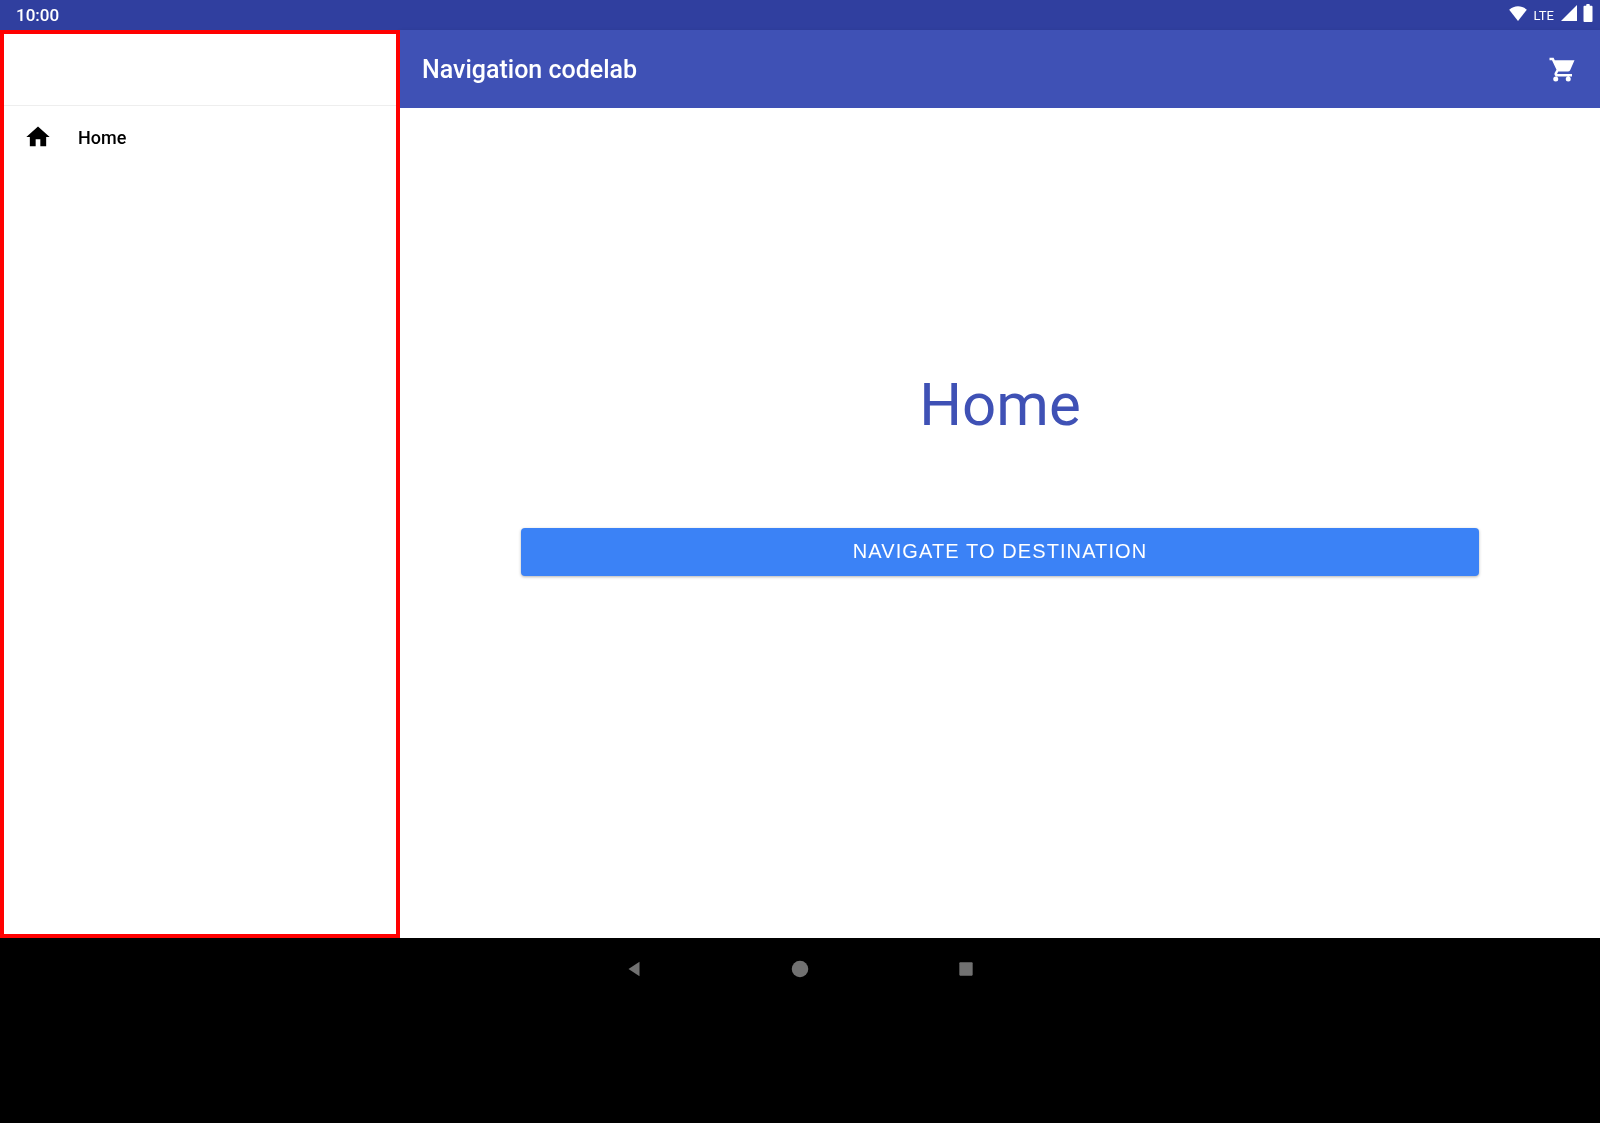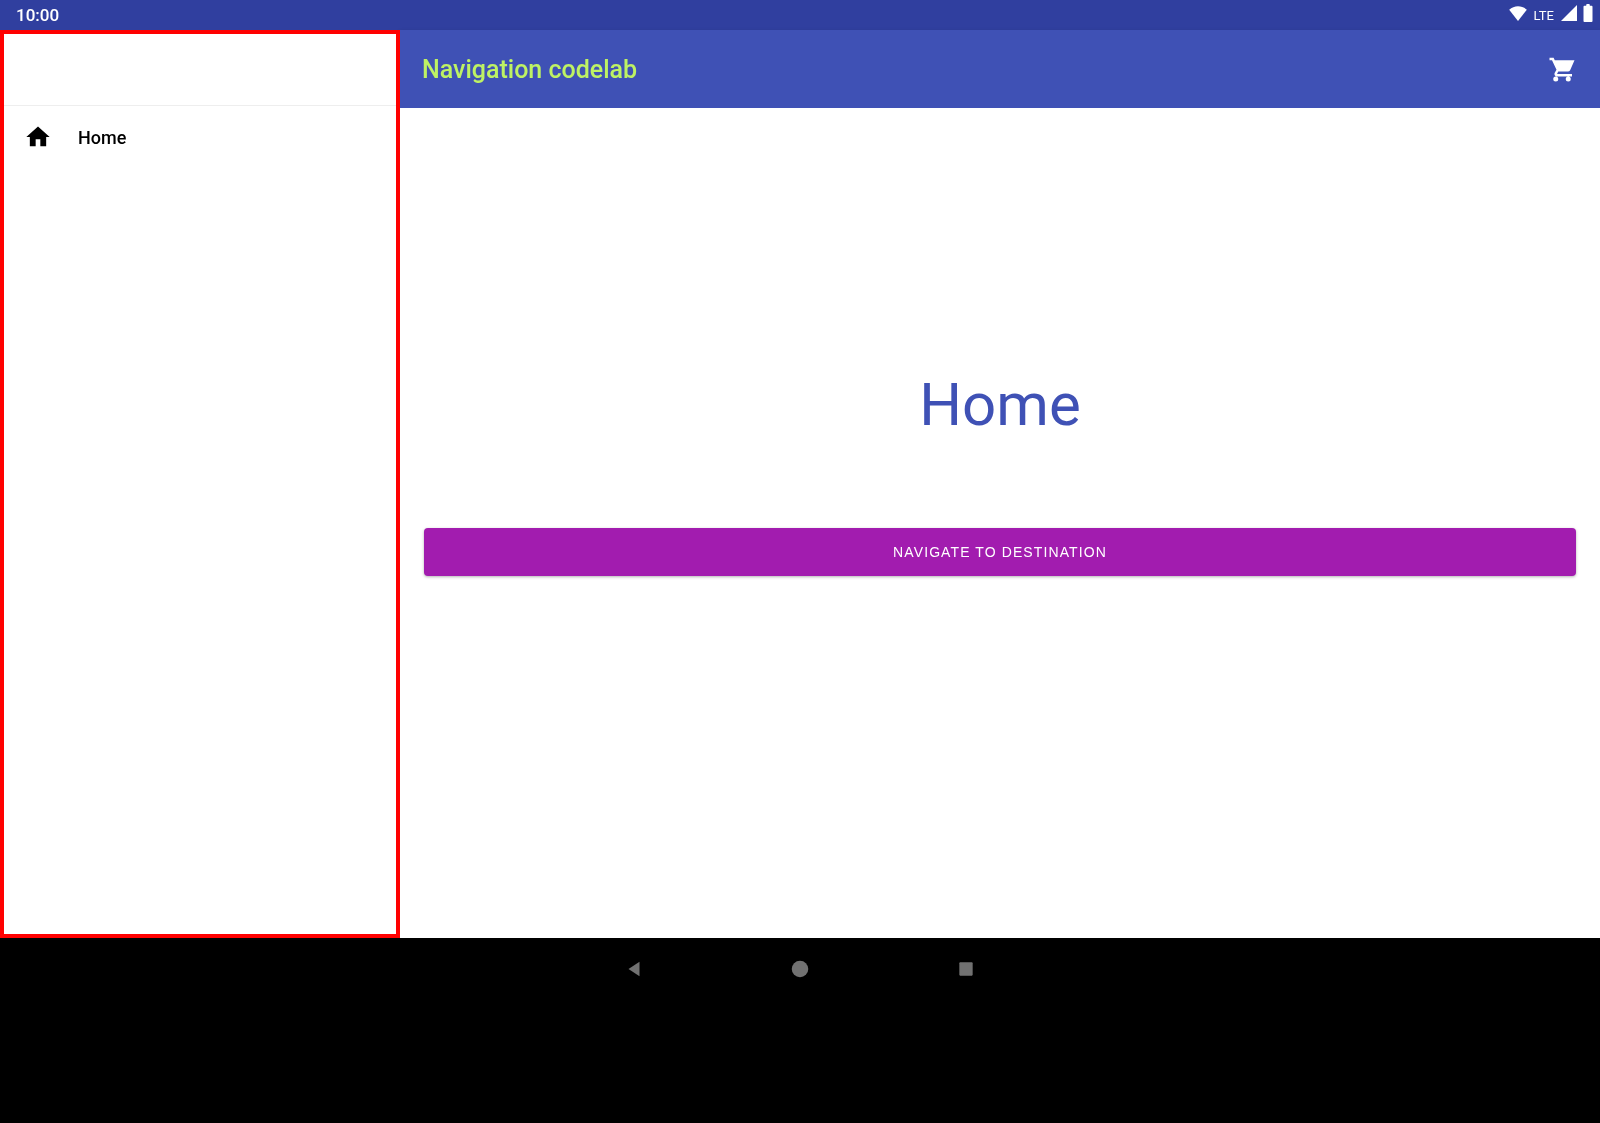--- a/index.html
+++ b/index.html
@@ -17,28 +17,28 @@
     
     .drawer { width: 400px; height: 908px; background: #fff; border: 4px solid #f00; position: relative; }
     .drawer-header { height: 72px; border-bottom: 1px solid #eee; }
     .drawer-item { display: flex; align-items: center; height: 62px; padding-left: 20px; gap: 26px; cursor: pointer; }
     .drawer-item .icon { width: 28px; height: 28px; display: flex; align-items: center; justify-content: center; }
     .drawer-item .label { font-size: 18px; color: #000; font-weight: 500; }
 
     
     .rightpane { flex: 1; display: flex; flex-direction: column; background: #fff; }
 
-    .appbar { height: 78px; background: #3f51b5; color: #bef264; display: flex; align-items: center; justify-content: space-between; padding: 0 22px; box-shadow: 0 2px 4px rgba(0,0,0,0.25); }
+    .appbar { height: 78px; background: #3f51b5; color: #ffffff; display: flex; align-items: center; justify-content: space-between; padding: 0 22px; box-shadow: 0 2px 4px rgba(0,0,0,0.25); }
     .appbar-title { font-size: 25px; font-weight: 500; }
     .appbar-icon { width: 32px; height: 32px; display: flex; align-items: center; justify-content: center; cursor: pointer; }
 
     .content { flex: 1; background: #fff; position: relative; display: flex; flex-direction: column; align-items: center; justify-content: center; }
     .content-inner { width: 100%; display: flex; flex-direction: column; align-items: center; transform: translateY(-40px); }
     .page-title { font-size: 60px; color: #3f51b5; font-weight: 400; margin-bottom: 88px; }
-    .big-btn { width: 1152px; height: 48px; background: #a21caf; color: #fff; border: none; border-radius: 4px; font-size: 14px; font-weight: 500; letter-spacing: 1.1px; margin-bottom: 22px; cursor: pointer; box-shadow: 0 1px 3px rgba(0,0,0,.3); }
+    .big-btn { width: 958px; height: 48px; background: #3b82f6; color: #fff; border: none; border-radius: 4px; font-size: 20px; font-weight: 500; letter-spacing: 1.1px; margin-bottom: 22px; cursor: pointer; box-shadow: 0 1px 3px rgba(0,0,0,.3); }
 
     
     .navbar { position: absolute; left: 0; top: 938px; width: 1600px; height: 62px; background: #000; display: flex; align-items: center; justify-content: center; gap: 140px; }
     .nav-btn { width: 26px; height: 26px; display:flex; align-items:center; justify-content:center; opacity: .6; cursor:pointer; }
 
   </style>
 </head>
 <body>
 
 <div class="frame">

